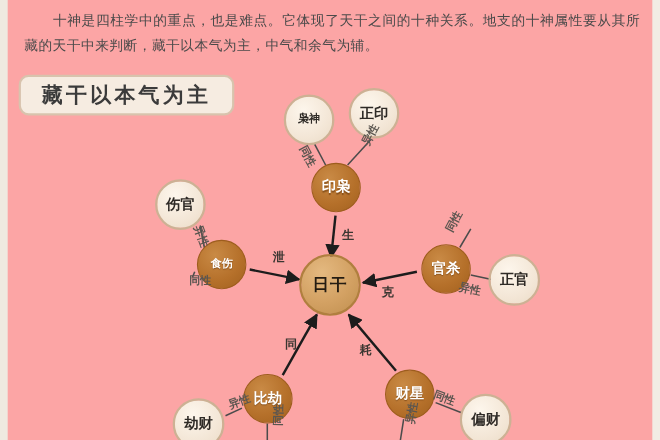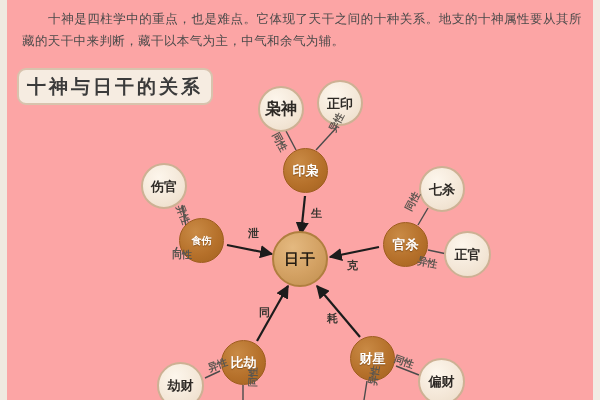--- a/index.html
+++ b/index.html
@@ -141,21 +141,21 @@
 <body>
 
 <div id="page">
 
   <div class="gutter left"></div>
   <div class="gutter right"></div>
 
   <div id="intro"><span class="indent"></span><span>十神是四柱学中的重点，也是难点。它体现了天干之间的十种关系。地支的十神属性要从其所藏的天干中来判断，藏干以本气为主，中气和余气为辅。</span></div>
 
   <div id="title-box">
-    <span class="title-text">十神与日干的关系</span>
+    <span class="title-text">藏干以本气为主</span>
   </div>
 
   <div id="diagram">
 
     <svg id="edges" viewBox="0 0 600 400">
       <defs>
         <marker id="arrow" viewBox="0 0 10 10" refX="9" refY="5" markerWidth="6" markerHeight="6" orient="auto-start-reverse">
           <path d="M 0 0 L 10 5 L 0 10 z" fill="#1c1c1c"></path>
         </marker>
       </defs>
@@ -191,21 +191,21 @@
       <line x1="367" y1="381" x2="364" y2="400" stroke="#4b4b4b" stroke-width="1.4"></line>
     </svg>
 
     <div class="node center" style="left:272px; top:231px; width:56px; height:56px; font-size:15px; letter-spacing:1px;">
       <span>日干</span>
     </div>
 
     <div class="node primary" style="left:283px; top:148px; width:45px; height:45px; font-size:13px;">
       <span>印枭</span>
     </div>
-    <div class="node secondary" style="left:258px; top:86px; width:46px; height:46px; font-size:16px;">
+    <div class="node secondary" style="left:258px; top:86px; width:46px; height:46px; font-size:10px;">
       <span>枭神</span>
     </div>
     <div class="node secondary" style="left:317px; top:80px; width:46px; height:46px; font-size:13px;">
       <span>正印</span>
     </div>
     <span class="edge-label" style="left:281px; top:130px; transform:rotate(62deg); transform-origin:left top;">同性</span>
     <span class="edge-label" style="left:326px; top:128px; transform:rotate(-62deg); transform-origin:left top;">异性</span>
     <span class="rel-label" style="left:311px; top:206px;">生</span>
 
     <div class="node primary" style="left:179px; top:218px; width:45px; height:45px; font-size:10px;">
@@ -214,23 +214,20 @@
     <div class="node secondary" style="left:141px; top:163px; width:46px; height:46px; font-size:13px;">
       <span>伤官</span>
     </div>
     <span class="edge-label" style="left:186px; top:203px; transform:rotate(70deg); transform-origin:left top;">异性</span>
     <span class="edge-label" style="left:172px; top:248px;">同性</span>
     <span class="rel-label" style="left:248px; top:226px;">泄</span>
 
     <div class="node primary" style="left:383px; top:222px; width:45px; height:45px; font-size:13px;">
       <span>官杀</span>
     </div>
-    <div class="node secondary" style="left:419px; top:166px; width:46px; height:46px; font-size:13px;">
-      <span>七杀</span>
-    </div>
     <div class="node secondary" style="left:444px; top:231px; width:47px; height:47px; font-size:13px;text-align:center;">
       <span>正官</span>
     </div>
     <span class="edge-label" style="left:402px; top:207px; transform:rotate(-62deg); transform-origin:left top;">同性</span>
     <span class="edge-label" style="left:419px; top:254px; transform:rotate(12deg); transform-origin:left top;">异性</span>
     <span class="rel-label" style="left:347px; top:258px;">克</span>
 
     <div class="node primary" style="left:221px; top:340px; width:45px; height:45px; font-size:13px;">
       <span>比劫</span>
     </div>

